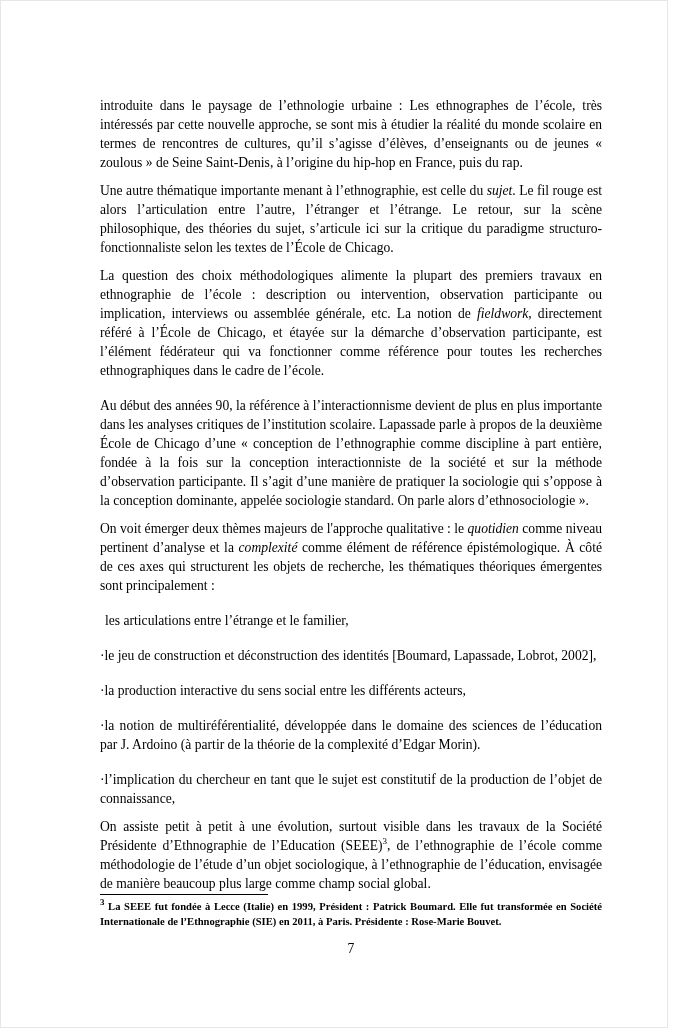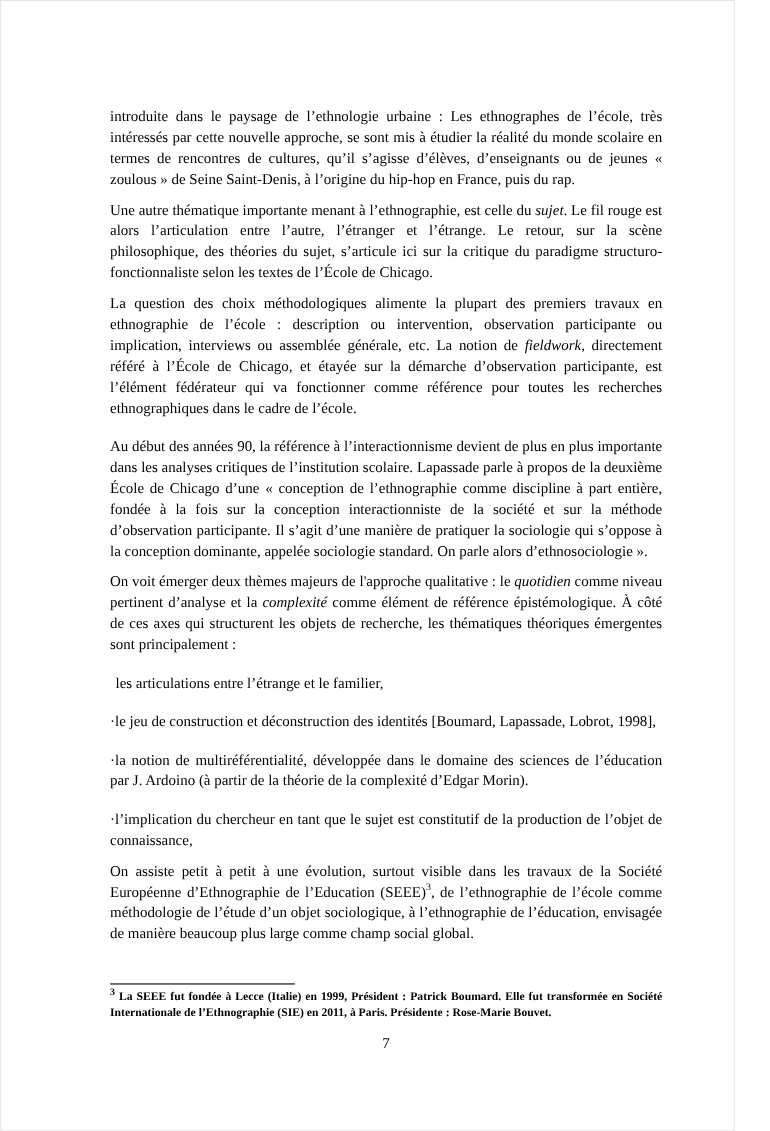--- a/index.html
+++ b/index.html
@@ -73,24 +73,25 @@
 
 <div class="page">
 
   <main class="content">
     <p class="para first"><span>introduite dans le paysage de l’ethnologie urbaine : Les ethnographes de l’école, très intéressés par cette nouvelle approche, se sont mis à étudier la réalité du monde scolaire en termes de rencontres de cultures, qu’il s’agisse d’élèves, d’enseignants ou de jeunes « zoulous » de Seine Saint-Denis, à l’origine du hip-hop en France, puis du rap.</span></p>
     <p class="para"><span>Une autre thématique importante menant à l’ethnographie, est celle du </span><span style="font-style: italic;">sujet</span><span>. Le fil rouge est alors l’articulation entre l’autre, l’étranger et l’étrange. Le retour, sur la scène philosophique, des théories du sujet, s’articule ici sur la critique du paradigme structuro-fonctionnaliste selon les textes de l’École de Chicago.</span></p>
     <p class="para"><span>La question des choix méthodologiques alimente la plupart des premiers travaux en ethnographie de l’école : description ou intervention, observation participante ou implication, interviews ou assemblée générale, etc. La notion de </span><span style="font-style: italic;">fieldwork</span><span>, directement référé à l’École de Chicago, et étayée sur la démarche d’observation participante, est l’élément fédérateur qui va fonctionner comme référence pour toutes les recherches ethnographiques dans le cadre de l’école.</span></p>
     <p class="para no-gap"><span>Au début des années 90, la référence à l’interactionnisme devient de plus en plus importante dans les analyses critiques de l’institution scolaire. Lapassade parle à propos de la deuxième École de Chicago d’une « conception de l’ethnographie comme discipline à part entière, fondée à la fois sur la conception interactionniste de la société et sur la méthode d’observation participante. Il s’agit d’une manière de pratiquer la sociologie qui s’oppose à la conception dominante, appelée sociologie standard. On parle alors d’ethnosociologie ».</span></p>
     <p class="para"><span>On voit émerger deux thèmes majeurs de l'approche qualitative : le </span><span style="font-style: italic;">quotidien</span><span> comme niveau pertinent d’analyse et la </span><span style="font-style: italic;">complexité</span><span> comme élément de référence épistémologique. À côté de ces axes qui structurent les objets de recherche, les thématiques théoriques émergentes sont principalement :</span></p>
     <p class="para no-gap indent"><span>les articulations entre l’étrange et le familier,</span></p>
-    <p class="para no-gap"><span>·le jeu de construction et déconstruction des identités [Boumard, Lapassade, Lobrot, 1998],</span></p>
+    <p class="para no-gap"><span>·le jeu de construction et déconstruction des identités [Boumard, Lapassade, Lobrot, 2002],</span></p>
+    <p class="para no-gap"><span>·la production interactive du sens social entre les différents acteurs,</span></p>
     <p class="para no-gap"><span>·la notion de multiréférentialité, développée dans le domaine des sciences de l’éducation par J. Ardoino (à partir de la théorie de la complexité d’Edgar Morin).</span></p>
     <p class="para no-gap"><span>·l’implication du chercheur en tant que le sujet est constitutif de la production de l’objet de connaissance,</span></p>
-    <p class="para"><span>On assiste petit à petit à une évolution, surtout visible dans les travaux de la Société Européenne d’Ethnographie de l’Education (SEEE)</span><sup>3</sup><span>, de l’ethnographie de l’école comme méthodologie de l’étude d’un objet sociologique, à l’ethnographie de l’éducation, envisagée de manière beaucoup plus large comme champ social global.</span></p>
+    <p class="para"><span>On assiste petit à petit à une évolution, surtout visible dans les travaux de la Société Présidente d’Ethnographie de l’Education (SEEE)</span><sup>3</sup><span>, de l’ethnographie de l’école comme méthodologie de l’étude d’un objet sociologique, à l’ethnographie de l’éducation, envisagée de manière beaucoup plus large comme champ social global.</span></p>
   </main>
 
   <footer class="footnote-area">
     <div class="footnote-rule"></div>
     <p class="footnote"><sup>3</sup><span> La SEEE fut fondée à Lecce (Italie) en 1999, Président : Patrick Boumard. Elle fut transformée en Société Internationale de l’Ethnographie (SIE) en 2011, à Paris. Présidente : Rose-Marie Bouvet.</span></p>
   </footer>
 
   <div class="page-number">7</div>
 
 </div>

